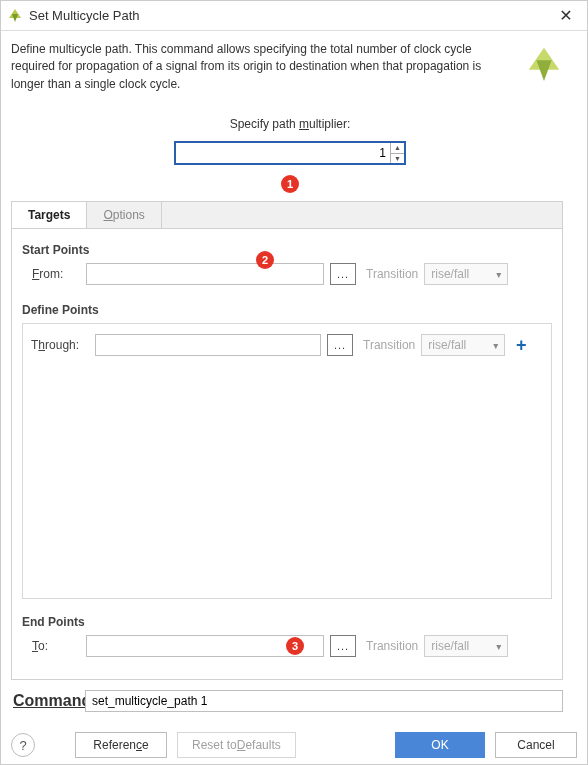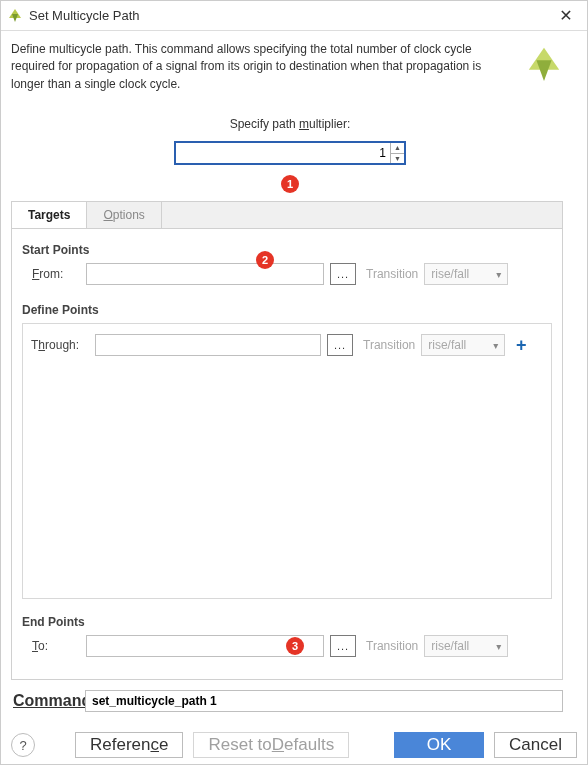--- a/index.html
+++ b/index.html
@@ -80,29 +80,29 @@
     width:20px; height:20px; color:#1b66b1; font-size:18px; font-weight:700;
     display:flex; align-items:center; justify-content:center; cursor:default;
   }
   .through-box {
     border:1px solid #d8d8d8; padding:10px 8px 8px 8px; height:276px; position:relative;
   }
   .through-label { width:58px; text-align:left; font-size:12px; color:#444; }
   .rel { position:relative; }
   .cmd-row { display:flex; align-items:center; gap:6px; margin:10px 0 6px 2px; }
   .cmd-label { font-weight:600; font-size:16px; width:66px;text-decoration:underline; }
-  .cmd-input { flex:1; height:22px; border:1px solid #bfbfbf; padding:2px 6px; font-size:12px;font-weight:bold; }
+  .cmd-input { flex:1; height:22px; border:1px solid #bfbfbf; padding:2px 6px; font-size:12px; }
   .footer { display:flex; align-items:center; gap:10px; padding:8px 10px 10px 10px; }
   .help-circle {
     width:24px; height:24px; border:1px solid #bcbcbc; border-radius:50%;
     display:flex; align-items:center; justify-content:center; font-size:13px; color:#555; cursor:default;
   }
   .spacer { flex:1; }
   .btn {
-    height:26px; padding:0 14px; font-size:17px; border:1px solid #bcbcbc; background:#fff;
+    height:26px; padding:0 14px; font-size:12px; border:1px solid #bcbcbc; background:#fff;
     display:flex; align-items:center; justify-content:center; cursor:default; min-width:70px;
   }
   .btn.ref { min-width:92px; }
   .btn.reset { min-width:116px; color:#a0a0a0; border-color:#d6d6d6; }
   .btn.primary { background:#4a86d8; color:#fff; border-color:#4a86d8; min-width:90px; }
   .btn.cancel { min-width:82px; }
   .input-selected::selection { background:#cde3ff; }
 </style>
 </head>
 <body>

